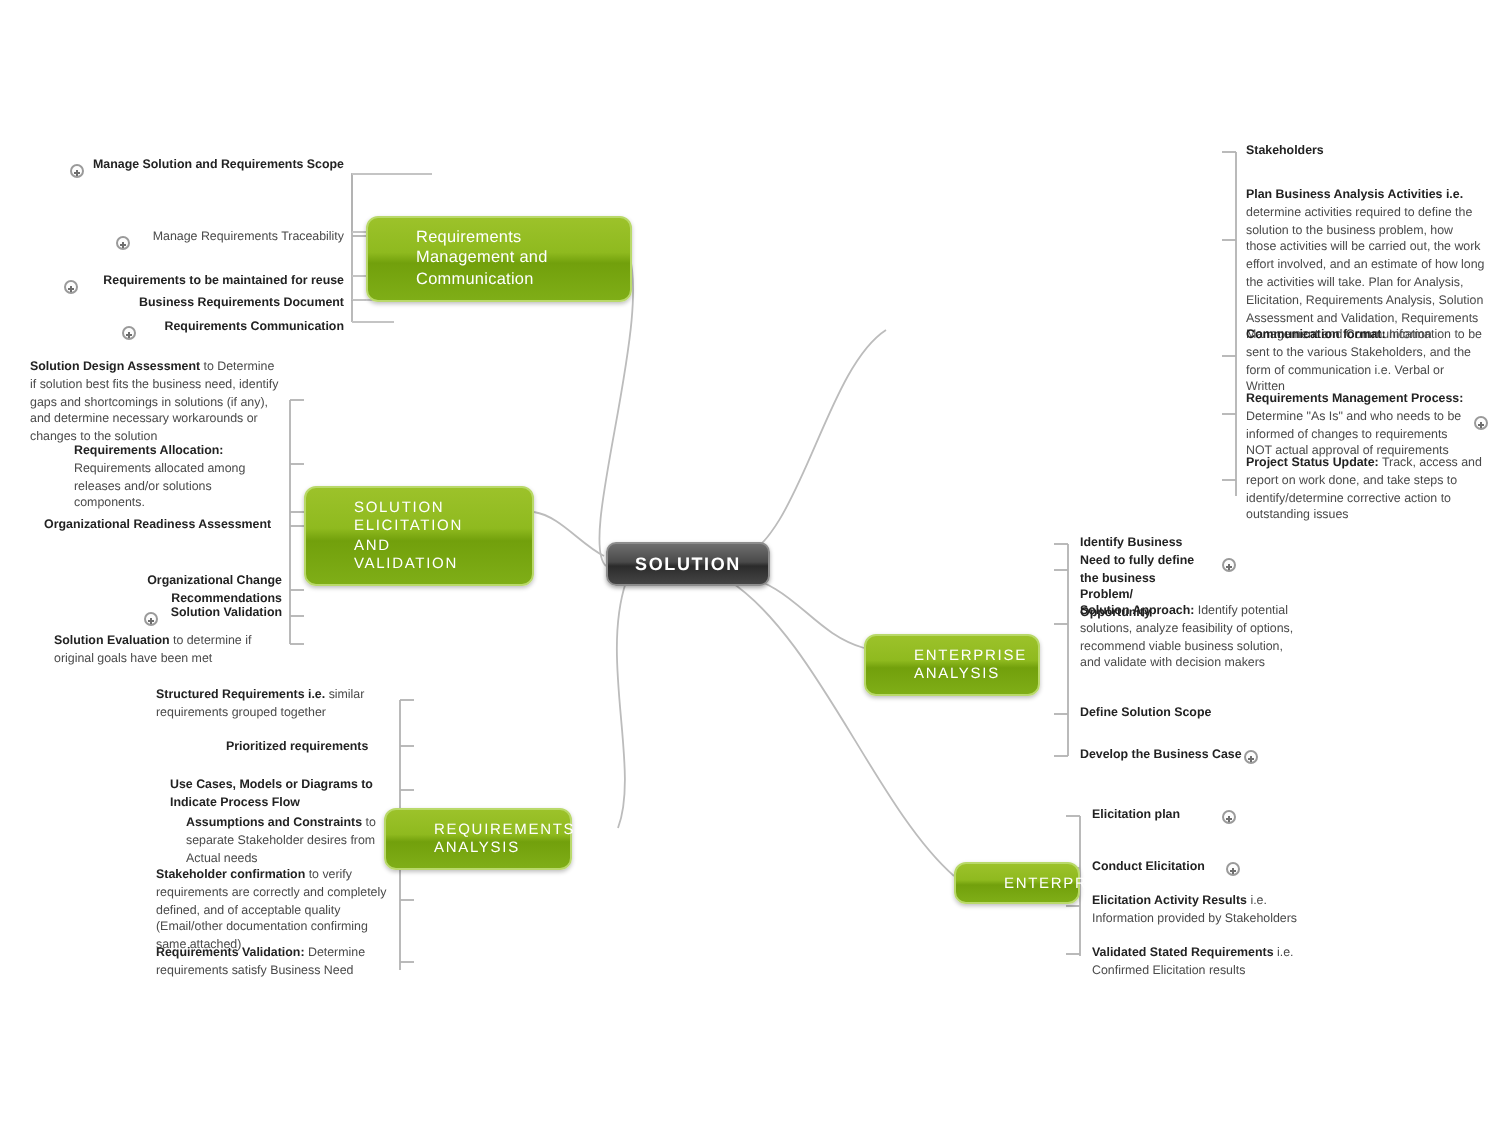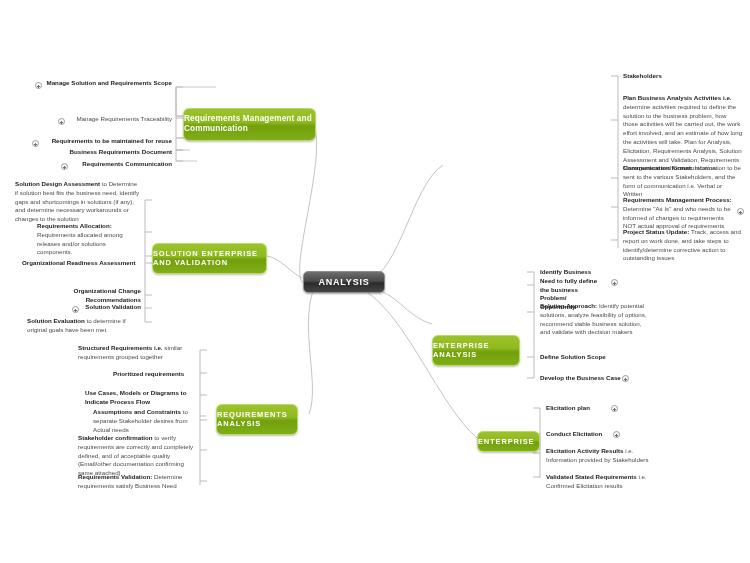--- a/index.html
+++ b/index.html
@@ -43,22 +43,22 @@
   }
 
   
   .branch-node {
     position: absolute;
     border-radius: 6px;
     background: linear-gradient(to bottom, #9cc22a 0%, #8fba1f 42%, #72a00c 55%, #7fae17 100%);
     border: 1px solid #b9d96a;
     box-shadow: 0 1px 2px rgba(0,0,0,0.25);
     color: #ffffff;
-    font-weight: bold;
-    padding: 5px 0;
+    font-weight: normal;
+    padding: 5px 24px;
     box-sizing: border-box;
     line-height: 1.25;
   }
   .branch-node.caps {
     font-size: 7.5px;
     letter-spacing: 0.85px;
   }
   .branch-node.mixed {
     font-size: 8.2px;
     letter-spacing: 0.15px;
@@ -175,60 +175,60 @@
       <path d="M534 378 L527 378"></path>
 
       <path d="M540 408 L533 408"></path>
       <path d="M540 408 L540 478"></path>
       <path d="M540 434 L533 434"></path>
       <path d="M540 453 L533 453"></path>
       <path d="M540 477 L533 477"></path>
     </g>
   </svg>
 
-  <div class="central-node">ANALYSIS</div>
+  <div class="central-node">SOLUTION</div>
 
   <div class="branch-node mixed" style="left:183px; top:108px; width:133px;">Requirements Management and Communication</div>
 
   <span class="plus" style="left:35px; top:82px;"></span>
   <div class="leaf bold-all r-align" style="left:42px; top:79px; width:130px;">Manage Solution and Requirements Scope</div>
 
   <span class="plus" style="left:58px; top:118px;"></span>
   <div class="leaf r-align" style="left:65px; top:115px; width:107px;">Manage Requirements Traceability</div>
 
   <span class="plus" style="left:32px; top:140px;"></span>
   <div class="leaf bold-all r-align" style="left:39px; top:137px; width:133px;">Requirements to be maintained for reuse</div>
 
   <div class="leaf bold-all r-align" style="left:52px; top:148px; width:120px;">Business Requirements Document</div>
 
   <span class="plus" style="left:61px; top:163px;"></span>
   <div class="leaf bold-all r-align" style="left:68px; top:160px; width:104px;">Requirements Communication</div>
 
-  <div class="branch-node caps" style="left:152px; top:243px; width:115px;">SOLUTION ENTERPRISE AND VALIDATION</div>
+  <div class="branch-node caps" style="left:152px; top:243px; width:115px;">SOLUTION ELICITATION AND VALIDATION</div>
 
   <div class="leaf" style="left:15px; top:180px; width:126px;">
     <b>Solution Design Assessment</b><span> to Determine if solution best fits the business need, identify gaps and shortcomings in solutions (if any), and determine necessary workarounds or changes to the solution</span>
   </div>
 
   <div class="leaf" style="left:37px; top:222px; width:104px;">
     <b>Requirements Allocation:</b><span> Requirements allocated among releases and/or solutions components.</span>
   </div>
 
   <div class="leaf bold-all" style="left:22px; top:259px; width:120px;">Organizational Readiness Assessment</div>
 
   <div class="leaf bold-all r-align" style="left:50px; top:287px; width:91px;">Organizational Change Recommendations</div>
 
   <span class="plus" style="left:72px; top:306px;"></span>
   <div class="leaf bold-all r-align" style="left:79px; top:303px; width:62px;">Solution Validation</div>
 
   <div class="leaf" style="left:27px; top:317px; width:114px;">
     <b>Solution Evaluation</b><span> to determine if original goals have been met</span>
   </div>
 
-  <div class="branch-node caps" style="left:216px; top:404px; width:82px;">REQUIREMENTS ANALYSIS</div>
+  <div class="branch-node caps" style="left:192px; top:404px; width:94px;">REQUIREMENTS ANALYSIS</div>
 
   <div class="leaf" style="left:78px; top:344px; width:117px;">
     <b>Structured Requirements i.e.</b><span> similar requirements grouped together</span>
   </div>
 
   <div class="leaf bold-all" style="left:113px; top:370px; width:82px;">Prioritized requirements</div>
 
   <div class="leaf bold-all" style="left:85px; top:389px; width:110px;">Use Cases, Models or Diagrams to Indicate Process Flow</div>
 
   <div class="leaf" style="left:93px; top:408px; width:102px;">
@@ -256,21 +256,21 @@
 
   <div class="leaf" style="left:623px; top:196px; width:112px;">
     <b>Requirements Management Process:</b><span> Determine "As Is" and who needs to be informed of changes to requirements NOT actual approval of requirements</span>
   </div>
   <span class="plus" style="left:737px; top:208px;"></span>
 
   <div class="leaf" style="left:623px; top:228px; width:120px;">
     <b>Project Status Update:</b><span> Track, access and report on work done, and take steps to identify/determine corrective action to outstanding issues</span>
   </div>
 
-  <div class="branch-node caps" style="left:432px; top:317px; width:88px;margin-top:18px;">ENTERPRISE ANALYSIS</div>
+  <div class="branch-node caps" style="left:432px; top:317px; width:88px;">ENTERPRISE ANALYSIS</div>
 
   <div class="leaf bold-all" style="left:540px; top:268px; width:62px;">Identify Business Need to fully define the business Problem/ Opportunity</div>
   <span class="plus" style="left:611px; top:279px;"></span>
 
   <div class="leaf" style="left:540px; top:302px; width:110px;">
     <b>Solution Approach:</b><span> Identify potential solutions, analyze feasibility of options, recommend viable business solution, and validate with decision makers</span>
   </div>
 
   <div class="leaf bold-all" style="left:540px; top:353px; width:110px;">Define Solution Scope</div>
 

